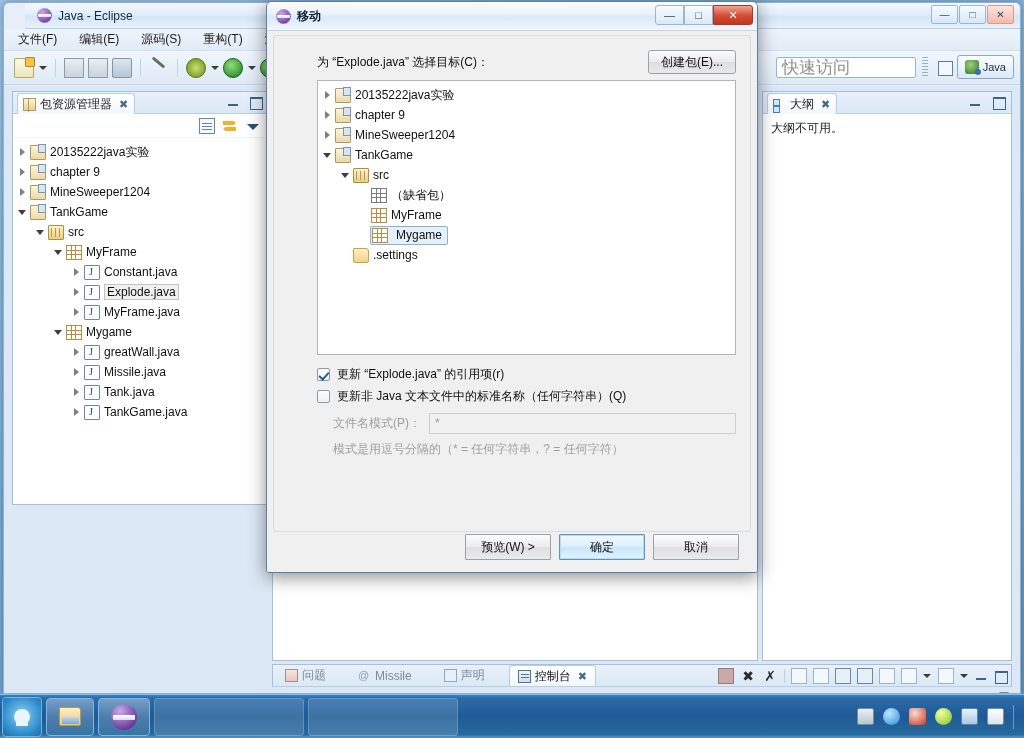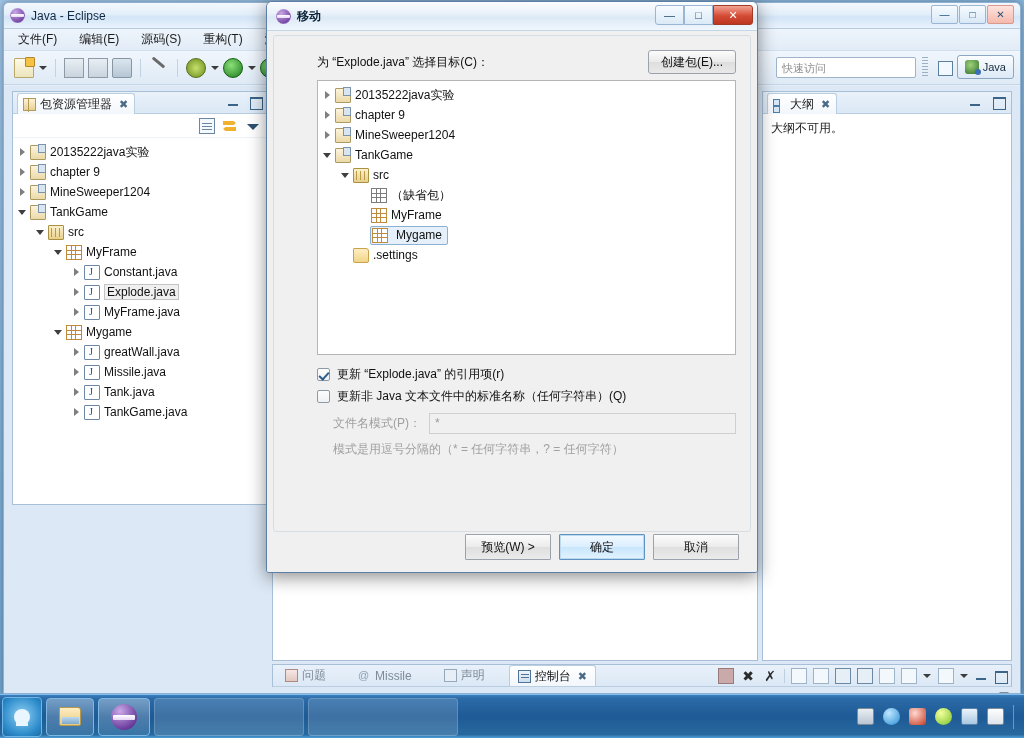--- a/index.html
+++ b/index.html
@@ -25,22 +25,23 @@
     border:1px solid #8fb0cf;
     border-radius:6px 6px 0 0;
     box-shadow: 0 0 6px rgba(0,0,0,.35);
     overflow:hidden;
   }
   #eclipse-titlebar {
     height:26px;
     background: linear-gradient(180deg,#f3f8fd 0%, #e3eefa 45%, #d3e5f7 55%, #e8f2fc 100%);
     border-bottom:1px solid #b7cde2;
     display:flex; align-items:center;
-    padding-left:6px;
+    padding-left:12px;
     position:relative;
+    margin-left:21px;
   }
   .ecl-logo {
     width:15px; height:15px; border-radius:50%;
     background: radial-gradient(circle at 35% 30%, #c9a8e6, #6e3fa0 75%);
     box-shadow: inset 0 0 1px #fff;
     position:relative; margin-right:6px;
   }
   .ecl-logo::after{
     content:""; position:absolute; left:1px; top:6px; width:13px; height:3px;
     background:linear-gradient(180deg,#fff,#e6d8f5); border-radius:1px;
@@ -90,21 +91,21 @@
   .ico-debug{background:radial-gradient(circle at 50% 50%,#c7e06c,#6b8c1e);border-radius:50%;border:1px solid #566f17;}
   .ico-run{background:radial-gradient(circle at 40% 35%,#8ce07a,#1a7a1a);border-radius:50%;border:1px solid #136113;}
   .ico-runext{background:radial-gradient(circle at 40% 35%,#8ce07a,#1a7a1a);border-radius:50%;border:1px solid #136113;}
   .ico-runext::after{content:"";position:absolute;right:-2px;bottom:-2px;width:8px;height:8px;background:#cc3333;border-radius:50%;}
 
   #quickaccess-wrap{
     position:absolute; right:64px; top:6px; display:flex; align-items:center; gap:6px;
   }
   #quickaccess{
     width:140px;height:21px;background:#fff;border:1px solid #9eb4c8;border-radius:2px;
-    font-size:11px;color:#8d8d8d;padding:3px 5px; line-height:14px;
+    font-size:17px;color:#8d8d8d;padding:3px 5px; line-height:14px;
   }
   .qa-dots{width:6px;height:21px;background:repeating-linear-gradient(180deg,#9bb0c4 0 1px,transparent 1px 3px);}
   #persp-new{
     width:22px;height:21px;border:1px solid transparent;position:relative;
   }
   #persp-new::after{content:"";position:absolute;left:3px;top:3px;width:13px;height:13px;border:1px solid #5b7f9e;background:#f2f8fd;}
   #persp-java{
     position:absolute;right:6px;top:4px;
     height:24px;display:flex;align-items:center;gap:4px;padding:0 7px;
     border:1px solid #8ba7c2;border-radius:3px;

